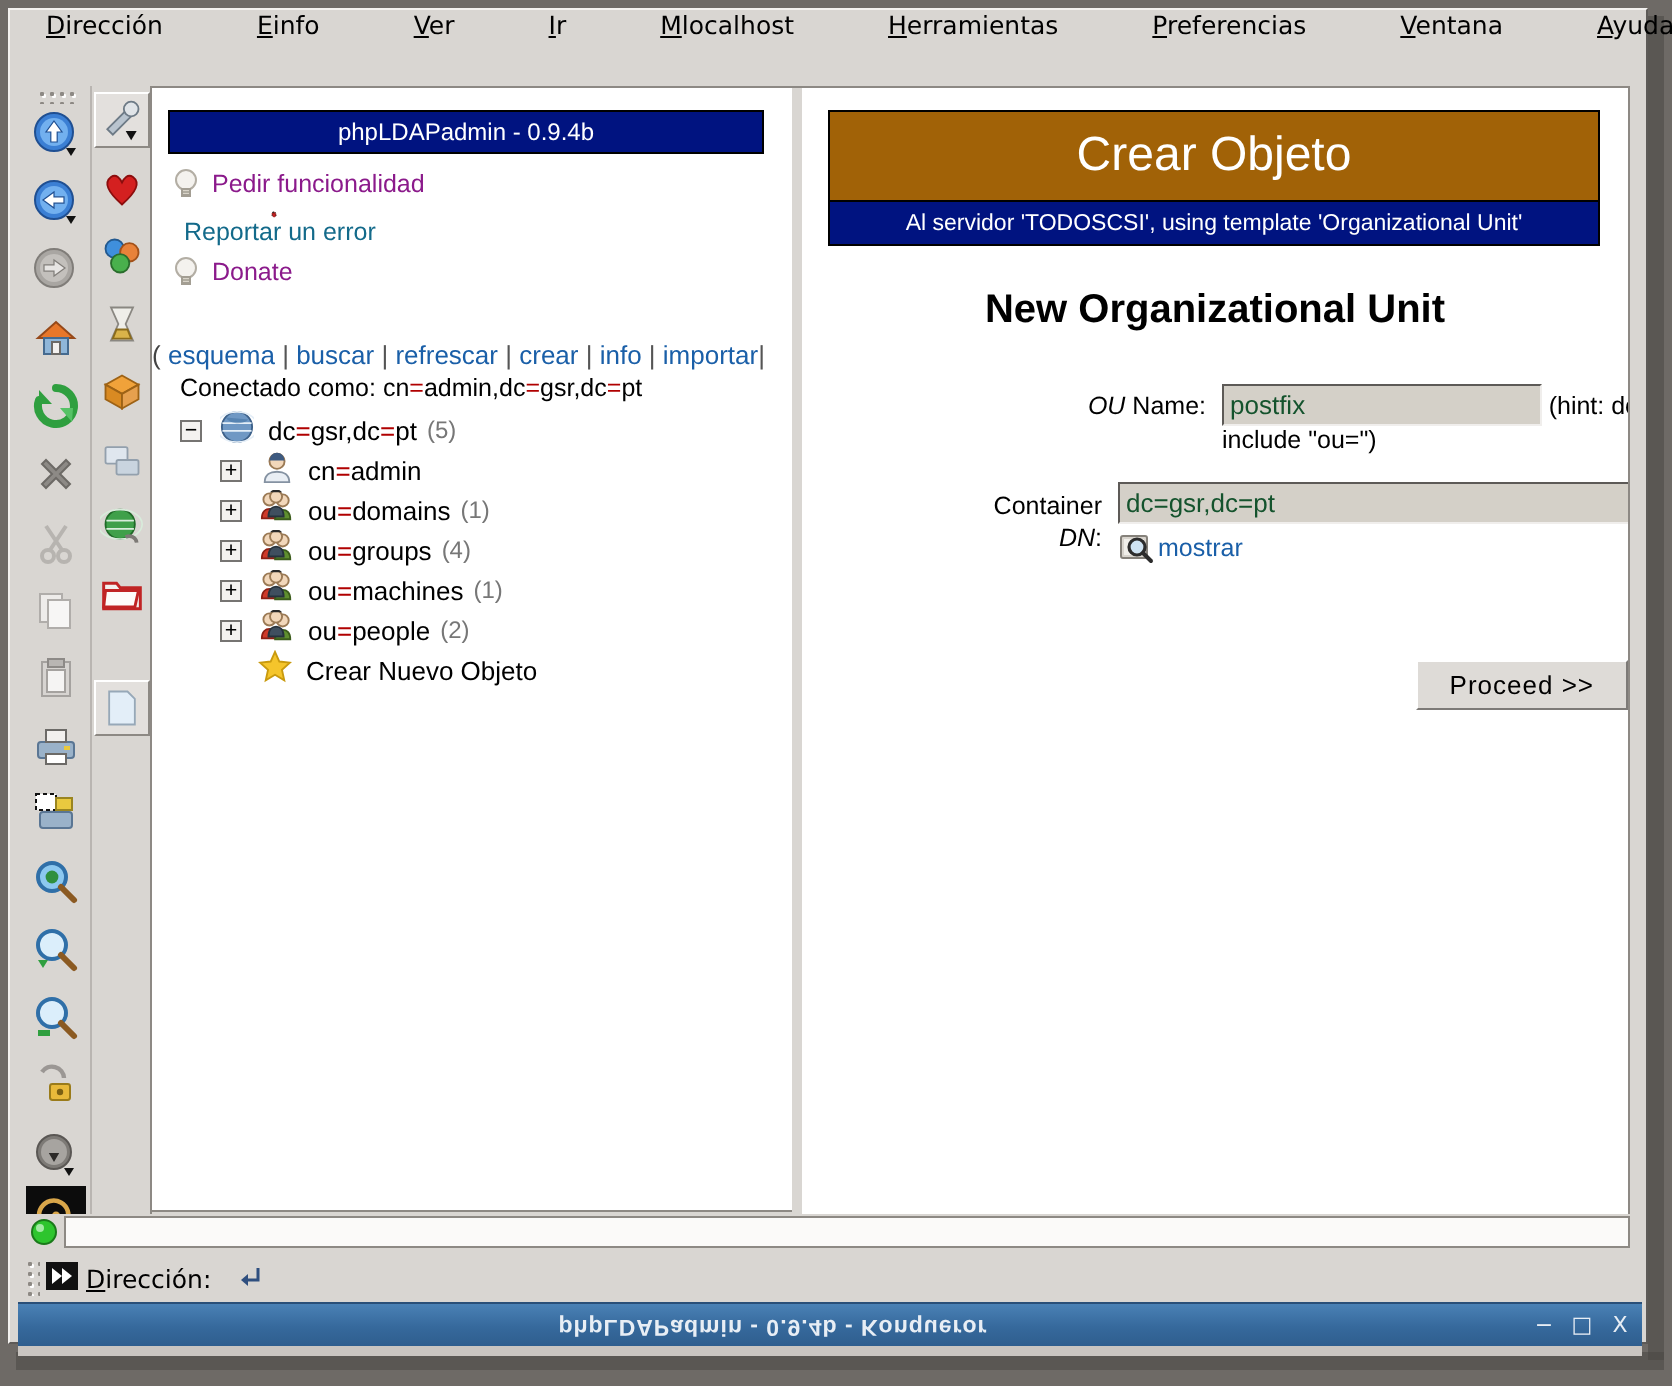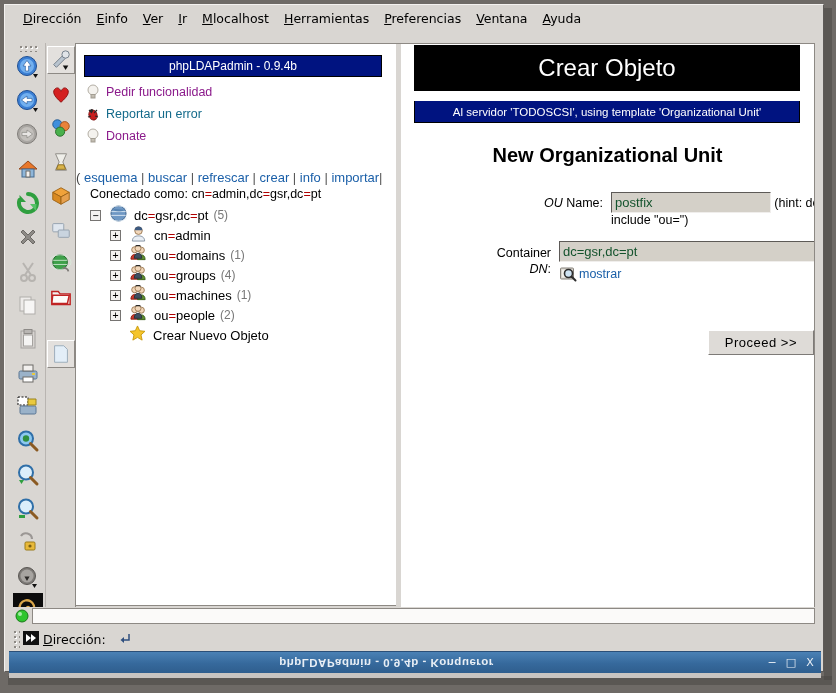--- a/index.html
+++ b/index.html
@@ -17,22 +17,23 @@
     border-top:1px solid #f3f1ef;border-left:1px solid #f3f1ef;
     border-right:1px solid #5d5a57;border-bottom:1px solid #5d5a57;
     box-sizing:border-box;
   }
   #shadow-r{position:absolute;left:824px;top:8px;width:8px;height:672px;background:#4a4744;opacity:.55;}
   #shadow-b{position:absolute;left:8px;top:676px;width:824px;height:9px;background:#4a4744;opacity:.55;}
 
   
   #menubar{
     position:absolute;left:0;top:0;width:100%;height:26px;
-    background:#d9d6d2;display:flex;align-items:center;padding-left:18px;
+    background:#d9d6d2;display:flex;padding-left:18px;
     box-sizing:border-box;
+    gap:32px;
   }
   .menu-item{
     font-family:"DejaVu Sans", sans-serif;
     font-size:12.5px;color:#000;margin-right:15px;white-space:nowrap;cursor:default;
   }
   .menu-item u{text-decoration:underline;}
 
   
   .tbar{position:absolute;background:#d9d6d2;}
   #tbar-a{left:8px;top:38px;width:32px;height:580px;}
@@ -124,22 +125,22 @@
     width:12px;height:7px;
     background:
       radial-gradient(circle at 1.5px 1.5px,#8d8984 .9px,transparent 1.1px) 0 0/4px 4px,
       radial-gradient(circle at 1.5px 1.5px,#fff .9px,transparent 1.1px) 1px 1px/4px 4px;
   }
   #sb-track{position:absolute;left:248px;top:1px;width:41px;height:15px;
     background:repeating-conic-gradient(#fff 0 25%, #cfccc8 0 50%) 0 0/4px 4px;}
 
   
   #rc-title{
-    position:absolute;left:13px;top:1px;right:14px;height:46px;
-    background:#000000;color:#fff;border:1px solid #000;box-sizing:border-box;
+    position:absolute;left:13px;top:11px;right:14px;height:46px;
+    background:#a16207;color:#fff;border:1px solid #000;box-sizing:border-box;
     display:flex;align-items:center;justify-content:center;
     font-size:24px;font-weight:400;
   }
   #rc-sub{
     position:absolute;left:13px;top:57px;right:14px;height:22px;
     background:#001380;color:#fff;border:1px solid #000;border-top:none;box-sizing:border-box;
     display:flex;align-items:center;justify-content:center;font-size:11.5px;
   }
   #rc-h2{
     position:absolute;left:0;top:100px;width:100%;text-align:center;
@@ -467,21 +468,21 @@
 
         <div class="sb-link-row" style="top:39px;">
           <svg width="14" height="16" viewBox="0 0 14 16">
             <circle cx="7" cy="6" r="5" fill="#f4f2ee" stroke="#b3aea4"></circle>
             <rect x="5" y="10.5" width="4" height="3.5" fill="#d9d4c9" stroke="#a39e93"></rect>
             <path d="M5 12 h4 M5 13.3 h4" stroke="#a39e93" stroke-width=".7"></path>
           </svg>
           <a class="sb-link lnk-purple" href="#">Pedir funcionalidad</a>
         </div>
 
-        <div class="sb-link-row" style="top:61px;">
+        <div class="sb-link-row" style="top:61px;flex-direction:column;">
           <svg width="14" height="16" viewBox="0 0 14 16">
             <ellipse cx="7" cy="9" rx="4" ry="5" fill="#c81f1f" stroke="#7d0f0f" transform="rotate(-20 7 9)"></ellipse>
             <path d="M3 4 l3 3 M11 4 l-3 3 M2 11 l3 -1 M12 11 l-3 -1" stroke="#2b2b2b" stroke-width="1.2"></path>
             <circle cx="5.6" cy="4.6" r="1.6" fill="#2b2b2b"></circle>
           </svg>
           <a class="sb-link lnk-teal" href="#">Reportar un error</a>
         </div>
 
         <div class="sb-link-row" style="top:83px;">
           <svg width="14" height="16" viewBox="0 0 14 16">

